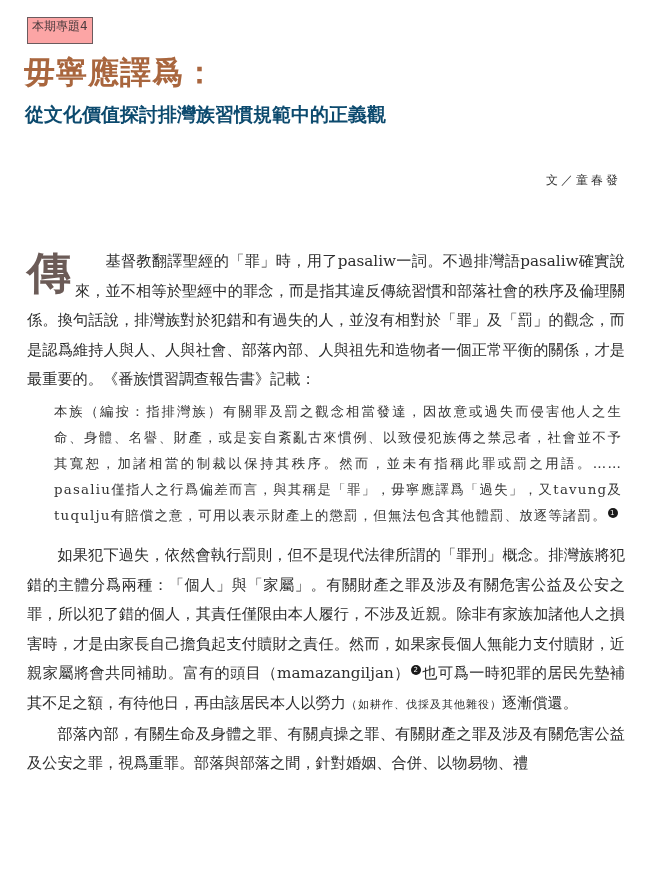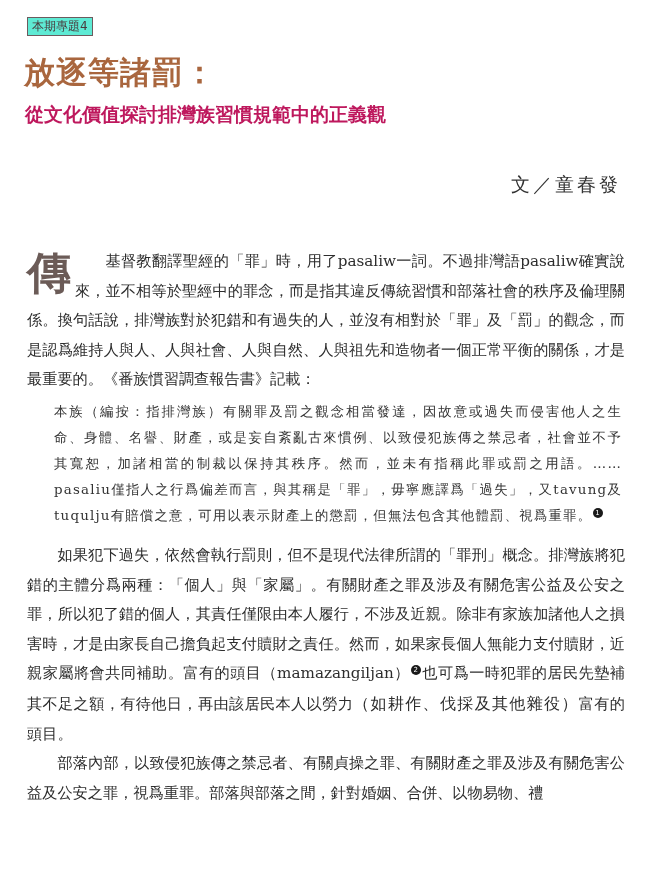--- a/index.html
+++ b/index.html
@@ -11,24 +11,24 @@
     }
     body {
       position: relative;
       font-family: "DejaVu Serif", "Liberation Serif", serif;
       color: #2e2e2e;
     }
     .tag {
       position: absolute;
       left: 27px;
       top: 17px;
-      height: 19px;
+      height: 27px;
       padding: 0 4px;
       border: 1px solid #6b5b5e;
-      background: #5eead4;
+      background: #fca5a5;
       color: #4a3a3d;
       font-family: "DejaVu Sans", "Liberation Sans", sans-serif;
       font-size: 12px;
       line-height: 17px;
       white-space: nowrap;
     }
     .title {
       position: absolute;
       left: 24px;
       top: 52px;
@@ -39,30 +39,30 @@
       letter-spacing: 1px;
       line-height: 40px;
       white-space: nowrap;
     }
     .subtitle {
       position: absolute;
       left: 25px;
       top: 101px;
       font-family: "DejaVu Sans", "Liberation Sans", sans-serif;
       font-size: 19px;
-      color: #be185d;
+      color: #0c4a6e;
       line-height: 26px;
       white-space: nowrap;
     }
     .byline {
       position: absolute;
       right: 32px;
       top: 172px;
       font-family: "DejaVu Serif", "Liberation Serif", serif;
-      font-size: 19px;
+      font-size: 12px;
       color: #333;
       letter-spacing: 3px;
       white-space: nowrap;
     }
     .article {
       position: absolute;
       left: 27px;
       top: 247px;
       width: 598px;
       font-size: 15.2px;
@@ -103,49 +103,49 @@
       color: #fff;
       font-size: 7px;
       line-height: 10px;
       text-align: center;
       vertical-align: super;
       margin: 0 1px;
       font-family: "DejaVu Sans", sans-serif;
       text-indent: 0;
     }
     .small {
-      font-size: 16px;
+      font-size: 11px;
       letter-spacing: 1px;
     }
     .para.spaced { margin-top: 12px; }
   </style>
 </head>
 <body>
 
 <div class="tag">本期專題4</div>
 
-<h1 class="title">放逐等諸罰：</h1>
+<h1 class="title">毋寧應譯爲：</h1>
 
 <h2 class="subtitle">從文化價值探討排灣族習慣規範中的正義觀</h2>
 
 <div class="byline">文／童春發</div>
 
 <div class="article">
   <p class="para first">
     <span class="dropcap">傳</span>
   </p>
 
   <p class="para">
-    <span>基督教翻譯聖經的「罪」時，用了pasaliw一詞。不過排灣語pasaliw確實說來，並不相等於聖經中的罪念，而是指其違反傳統習慣和部落社會的秩序及倫理關係。換句話說，排灣族對於犯錯和有過失的人，並沒有相對於「罪」及「罰」的觀念，而是認爲維持人與人、人與社會、人與自然、人與祖先和造物者一個正常平衡的關係，才是最重要的。《番族慣習調查報告書》記載：</span>
+    <span>基督教翻譯聖經的「罪」時，用了pasaliw一詞。不過排灣語pasaliw確實說來，並不相等於聖經中的罪念，而是指其違反傳統習慣和部落社會的秩序及倫理關係。換句話說，排灣族對於犯錯和有過失的人，並沒有相對於「罪」及「罰」的觀念，而是認爲維持人與人、人與社會、部落內部、人與祖先和造物者一個正常平衡的關係，才是最重要的。《番族慣習調查報告書》記載：</span>
   </p>
 
   <blockquote class="quote">
-    <span>本族（編按：指排灣族）有關罪及罰之觀念相當發達，因故意或過失而侵害他人之生命、身體、名譽、財產，或是妄自紊亂古來慣例、以致侵犯族傳之禁忌者，社會並不予其寬恕，加諸相當的制裁以保持其秩序。然而，並未有指稱此罪或罰之用語。……pasaliu僅指人之行爲偏差而言，與其稱是「罪」，毋寧應譯爲「過失」，又tavung及tuqulju有賠償之意，可用以表示財產上的懲罰，但無法包含其他體罰、視爲重罪。</span><span class="note">1</span>
+    <span>本族（編按：指排灣族）有關罪及罰之觀念相當發達，因故意或過失而侵害他人之生命、身體、名譽、財產，或是妄自紊亂古來慣例、以致侵犯族傳之禁忌者，社會並不予其寬恕，加諸相當的制裁以保持其秩序。然而，並未有指稱此罪或罰之用語。……pasaliu僅指人之行爲偏差而言，與其稱是「罪」，毋寧應譯爲「過失」，又tavung及tuqulju有賠償之意，可用以表示財產上的懲罰，但無法包含其他體罰、放逐等諸罰。</span><span class="note">1</span>
   </blockquote>
 
   <p class="para spaced">
-    <span>如果犯下過失，依然會執行罰則，但不是現代法律所謂的「罪刑」概念。排灣族將犯錯的主體分爲兩種：「個人」與「家屬」。有關財產之罪及涉及有關危害公益及公安之罪，所以犯了錯的個人，其責任僅限由本人履行，不涉及近親。除非有家族加諸他人之損害時，才是由家長自己擔負起支付贖財之責任。然而，如果家長個人無能力支付贖財，近親家屬將會共同補助。富有的頭目（mamazangiljan）</span><span class="note">2</span><span>也可爲一時犯罪的居民先墊補其不足之額，有待他日，再由該居民本人以勞力</span><span class="small">（如耕作、伐採及其他雜役）</span><span>富有的頭目。</span>
+    <span>如果犯下過失，依然會執行罰則，但不是現代法律所謂的「罪刑」概念。排灣族將犯錯的主體分爲兩種：「個人」與「家屬」。有關財產之罪及涉及有關危害公益及公安之罪，所以犯了錯的個人，其責任僅限由本人履行，不涉及近親。除非有家族加諸他人之損害時，才是由家長自己擔負起支付贖財之責任。然而，如果家長個人無能力支付贖財，近親家屬將會共同補助。富有的頭目（mamazangiljan）</span><span class="note">2</span><span>也可爲一時犯罪的居民先墊補其不足之額，有待他日，再由該居民本人以勞力</span><span class="small">（如耕作、伐採及其他雜役）</span><span>逐漸償還。</span>
   </p>
 
   <p class="para">
-    <span>部落內部，以致侵犯族傳之禁忌者、有關貞操之罪、有關財產之罪及涉及有關危害公益及公安之罪，視爲重罪。部落與部落之間，針對婚姻、合併、以物易物、禮</span>
+    <span>部落內部，有關生命及身體之罪、有關貞操之罪、有關財產之罪及涉及有關危害公益及公安之罪，視爲重罪。部落與部落之間，針對婚姻、合併、以物易物、禮</span>
   </p>
 </div>
 
 </body></html>

